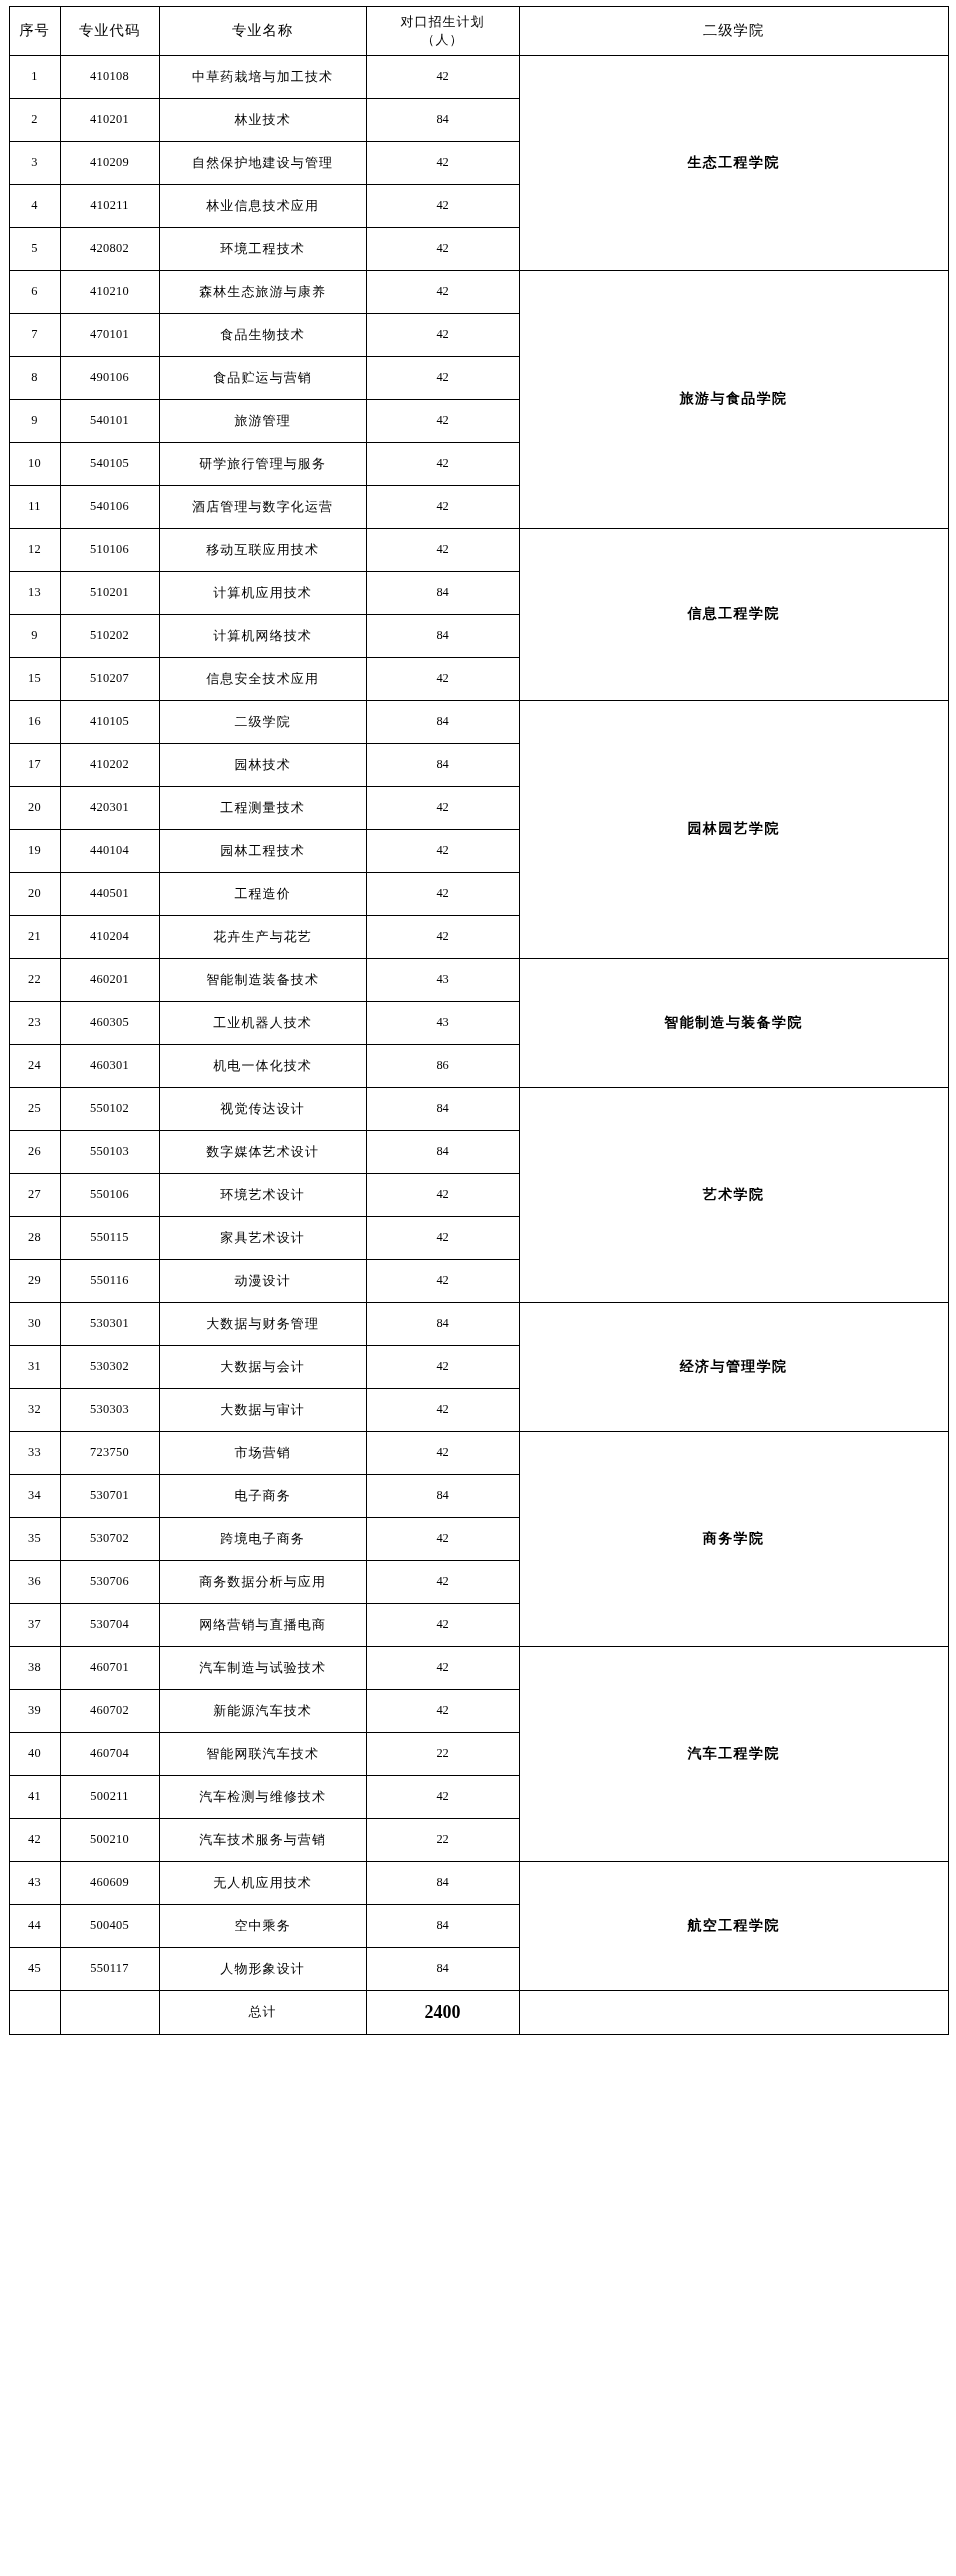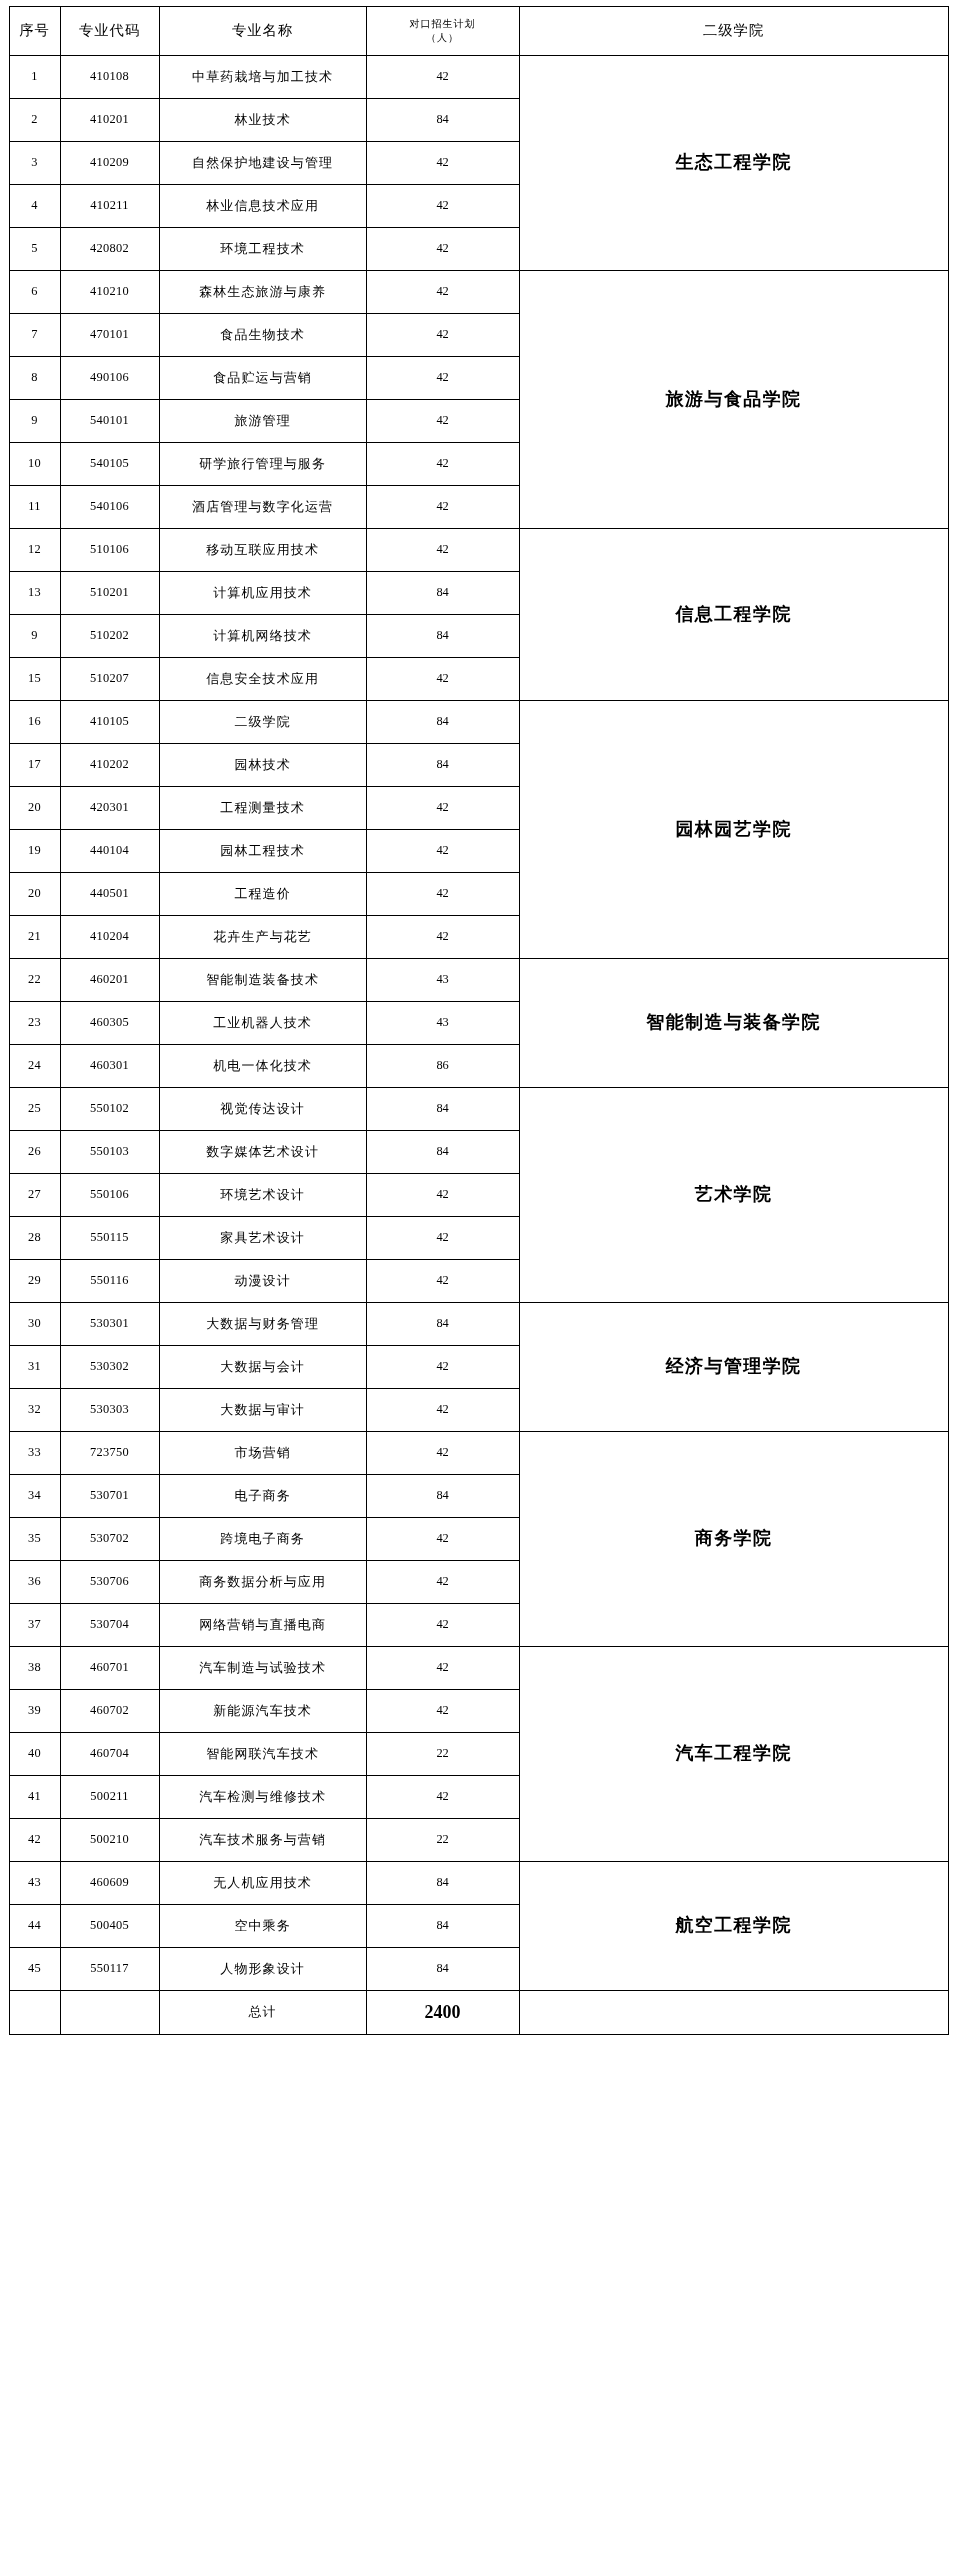--- a/index.html
+++ b/index.html
@@ -39,38 +39,38 @@
   col.c-college{ width: 429px; }
 
   thead td {
     height: 48px;
     font-size: 14.3px;
     font-weight: bold;
     letter-spacing: 1px;
   }
   thead td.plan-head {
     line-height: 1.35;
-    font-size: 10px;
+    font-size: 13px;
   }
   tbody td {
     height: 42px;
     font-size: 13px;
   }
   tbody td.no, tbody td.code {
     font-size: 12.4px;
     letter-spacing: 0.3px;
   }
   tbody td.major {
     letter-spacing: 1.1px;
   }
   tbody td.plan {
     font-size: 12.4px;
   }
   tbody td.college {
-    font-size: 18px;
+    font-size: 14px;
     font-weight: bold;
     letter-spacing: 1.4px;
   }
   tfoot td {
     height: 43px;
   }
   tfoot td.total-label {
     font-size: 13px;
     letter-spacing: 1px;
   }

